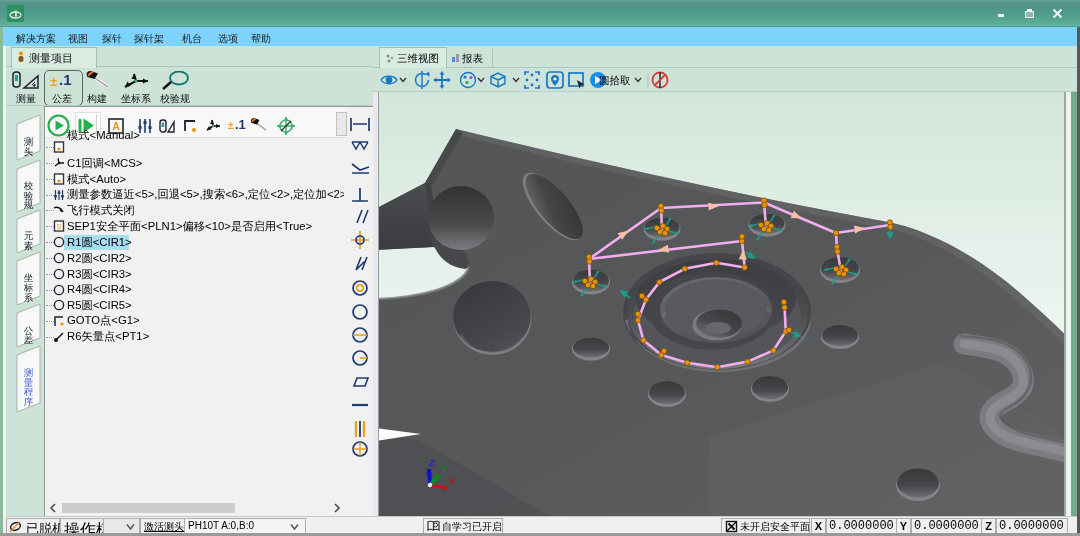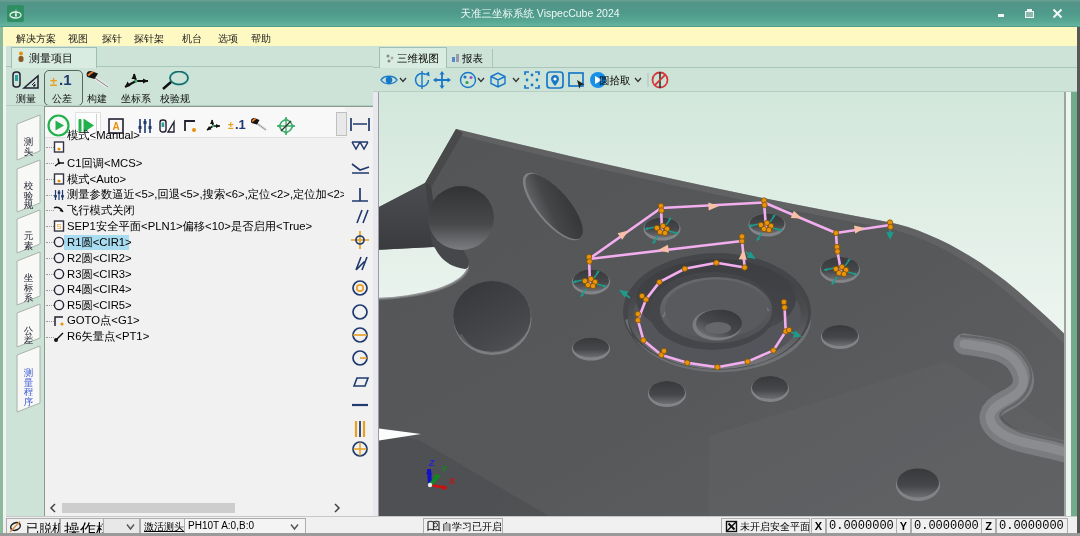--- a/index.html
+++ b/index.html
@@ -1,39 +1,38 @@
 <!DOCTYPE html>
 <html><head>
 <meta charset="utf-8">
 <style>
 html,body{margin:0;padding:0;}
 body{width:1080px;height:536px;overflow:hidden;font-family:"Liberation Sans",sans-serif;}
 #win{position:absolute;left:0;top:0;width:1080px;height:536px;background:#f0f0f0;}
 .abs{position:absolute;}
 #title{left:0;top:0;width:1080px;height:27px;background:linear-gradient(#6ba295 0%,#549488 10%,#4f998b 45%,#58a893 80%,#66b49f 96%,#3d8a77 100%);}
-#menu{left:2px;top:27px;width:1076px;height:19px;background:#fef9c3;border-bottom:7px solid #7f1d1d;}
+#menu{left:2px;top:27px;width:1076px;height:19px;background:#7dd3fc;border-bottom:7px solid #7f1d1d;}
 #menu span{position:absolute;top:5px;font-size:10px;color:#1a1a1a;}
 #lp{left:2px;top:46px;width:371px;height:471px;background:#cde3d8;}
 .rbtxt{position:absolute;top:92px;font-size:10px;color:#111;width:60px;text-align:center;}
 .scell{position:absolute;top:518px;height:15px;border:1px solid #adadad;background:#f0f0f0;font-size:12px;color:#000;}
 .sval{font-family:"Liberation Mono",monospace;font-size:12px;letter-spacing:0px;}
 .vtab{position:absolute;font-size:10.5px;color:#000;}
 </style>
 </head>
 <body>
 <div id="win">
 
   <div class="abs" id="title"></div>
   <div class="abs" style="left:7px;top:5px;width:17px;height:17px;background:#2f8f62;border-radius:2px;">
     <svg width="17" height="17" viewBox="0 0 17 17">
         <ellipse cx="8.5" cy="10" rx="5.5" ry="3" fill="none" stroke="#e5f2ec" stroke-width="1.3"></ellipse>
         <path d="M7.8 11.5 L9 3.5 L10 11.5 Z" fill="#e5f2ec"></path>
       </svg>
   </div>
-  <div class="abs" style="left:0;top:7px;width:1080px;text-align:center;font-size:10.5px;color:#eef8f4;">天准三坐标系统 VispecCube 2024</div>
   <div class="abs" style="left:998px;top:14px;width:6px;height:2.5px;background:#f0f6f3;"></div>
   <div class="abs" style="left:1025px;top:11px;width:7px;height:5px;border:1px solid #f0f6f3;background:#8fb8ac;"></div>
   <div class="abs" style="left:1027px;top:9px;width:5px;height:2px;background:#f0f6f3;"></div>
   <svg class="abs" style="left:1052px;top:8px;" width="11" height="11" viewBox="0 0 11 11">
       <path d="M1.5 1.5 L9.5 9.5 M9.5 1.5 L1.5 9.5" stroke="#f2f8f5" stroke-width="2"></path>
     </svg>
 
   <div class="abs" id="menu">
     <span style="left:14px;">解决方案</span>
     <span style="left:66px;">视图</span>

